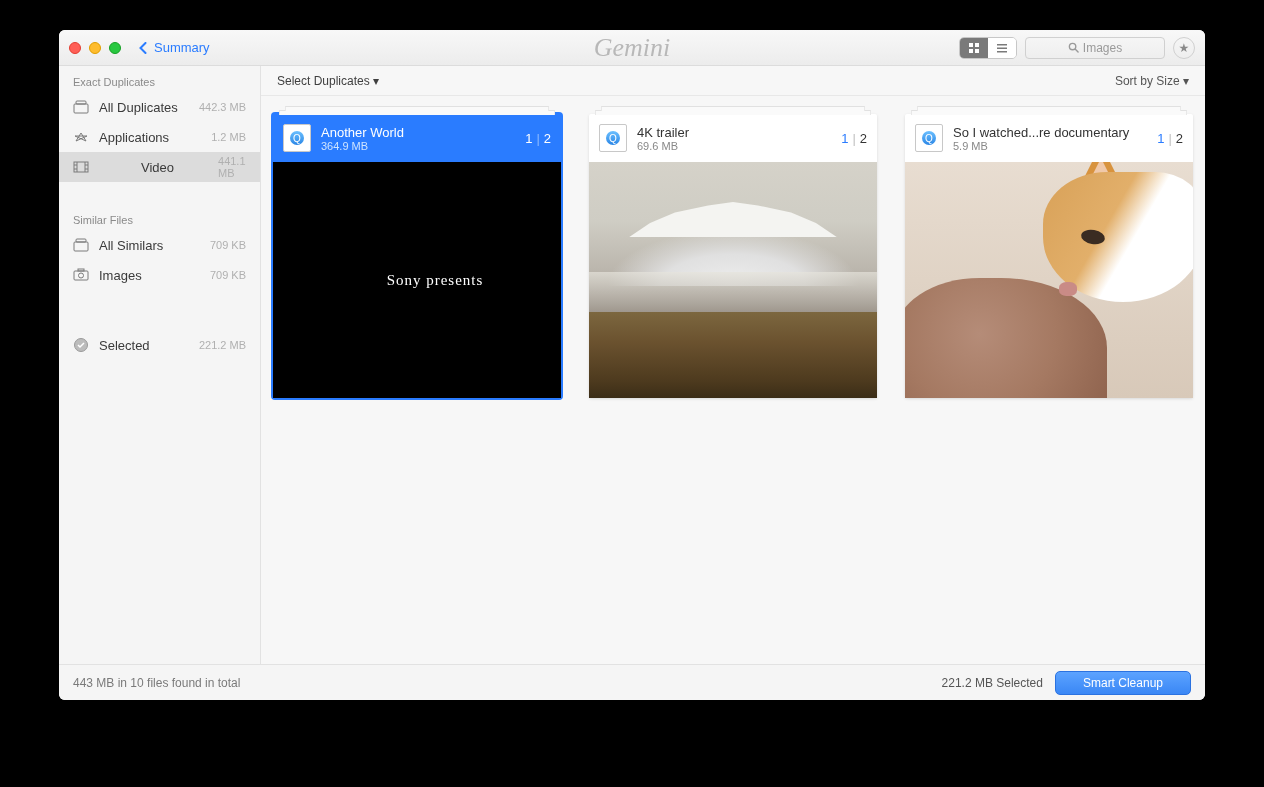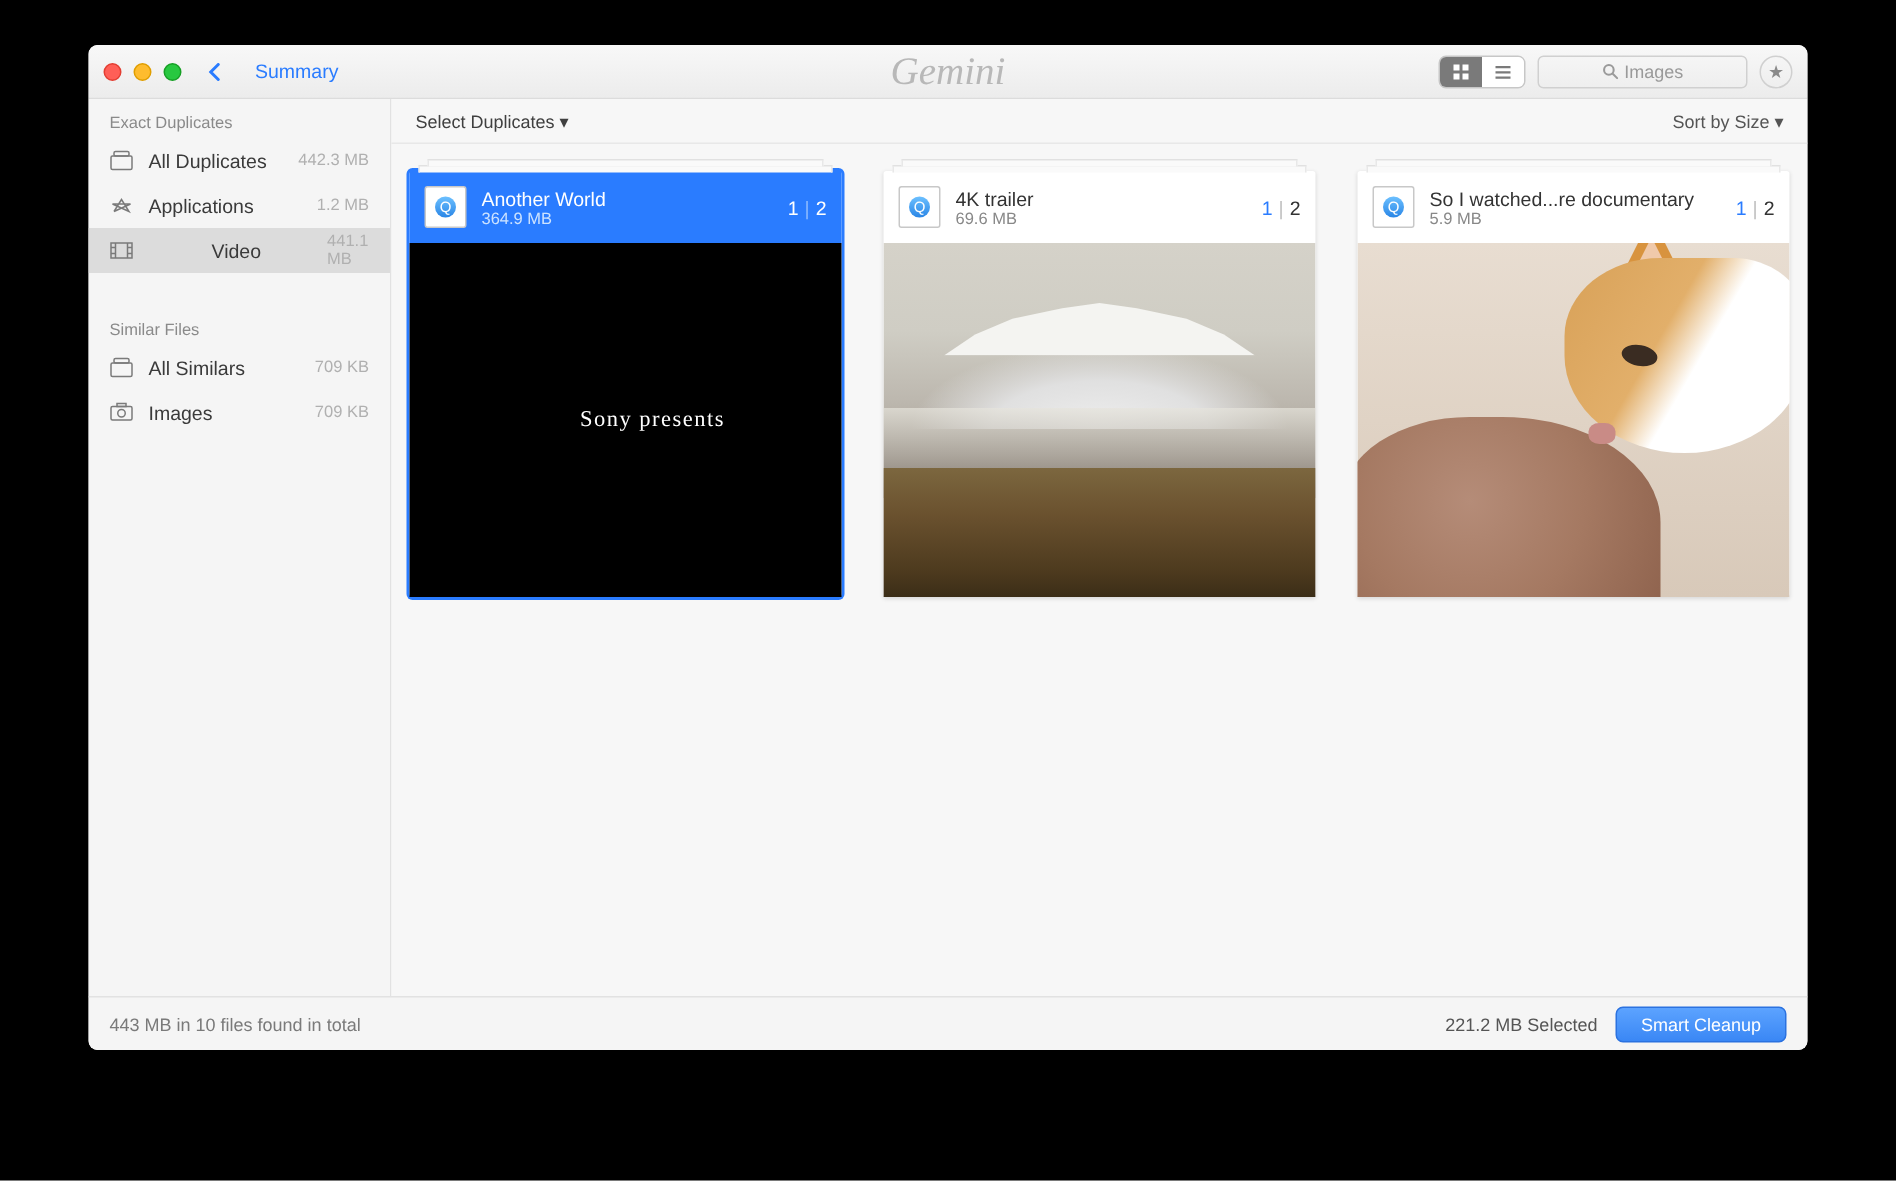--- a/index.html
+++ b/index.html
@@ -34,21 +34,21 @@
 }
 .traffic { display:flex; gap:8px; align-items:center; }
 .tl { width:12px; height:12px; border-radius:50%; }
 .tl.red{background:#ff5f57;border:1px solid #e33e32;}
 .tl.yellow{background:#febc2e;border:1px solid #e09e00;}
 .tl.green{background:#28c840;border:1px solid #17a025;}
 .back-btn {
   margin-left:18px;
   display:flex; align-items:center;
   color:#2a7cff; font-size:13px;
-  cursor:pointer; gap:22px;
+  cursor:pointer; gap:6px;
 }
 .titlebar-center {
   position:absolute; left:50%; transform:translateX(-50%);
   font-family: "Brush Script MT", cursive;
   font-size:26px; color:#b8b8b8; font-style:italic;
 }
 .titlebar-right{ margin-left:auto; display:flex; align-items:center; gap:8px;}
 .viewswitch{
   display:flex; border:1px solid #c7c7c7; border-radius:5px;
   overflow:hidden; height:22px;
@@ -186,21 +186,21 @@
   position:absolute; top:130px; left:56px; width:18px; height:14px;
   background:#c98b86; border-radius:40%;
 }
 .footer{
   height:36px; background:#f5f5f5; border-top:1px solid #e2e2e2;
   display:flex; align-items:center; padding:0 14px;
   font-size:12px; color:#7a7a7a;
 }
 .footer .right{ margin-left:auto; display:flex; align-items:center; gap:12px;}
 .cleanupbtn{
-  height:24px; padding:0 16px; border-radius:5px;
+  height:24px; padding:0 27px; border-radius:5px;
   background:linear-gradient(#5ca3ff,#3a87f5); color:#fff;
   border:1px solid #2b72e0; font-size:12px; cursor:pointer;
   display:flex; align-items:center;
 }
 svg{display:block;}
 </style>
 </head>
 <body>
 
 <div class="window">
@@ -308,20 +308,30 @@
               <rect x="1" y="3" width="14" height="9" rx="1" stroke="#7a7a7a" fill="none"></rect>
               <circle cx="8" cy="7.5" r="2.5" stroke="#7a7a7a" fill="none"></circle>
               <rect x="5" y="1" width="6" height="2" stroke="#7a7a7a" fill="none"></rect>
             </svg>
           </span>
         <span class="lbl">Images</span>
         <span class="sz">709 KB</span>
       </div>
 
       <div style="height:40px"></div>
+      <div class="sb-item">
+        <span class="ico">
+            <svg width="16" height="16" viewBox="0 0 16 16">
+              <circle cx="8" cy="8" r="6.5" stroke="#9a9a9a" fill="#bcbcbc"></circle>
+              <polyline points="5,8 7,10 11,6" stroke="#fff" fill="none" stroke-width="1.5"></polyline>
+            </svg>
+          </span>
+        <span class="lbl">Selected</span>
+        <span class="sz">221.2 MB</span>
+      </div>
     </div>
 
     <div class="main">
       <div class="mainheader">
         <span class="selectdup">
           <span>Select Duplicates</span>
           <span> ▾</span>
         </span>
         <span class="sortby">
           <span>Sort by Size</span>

